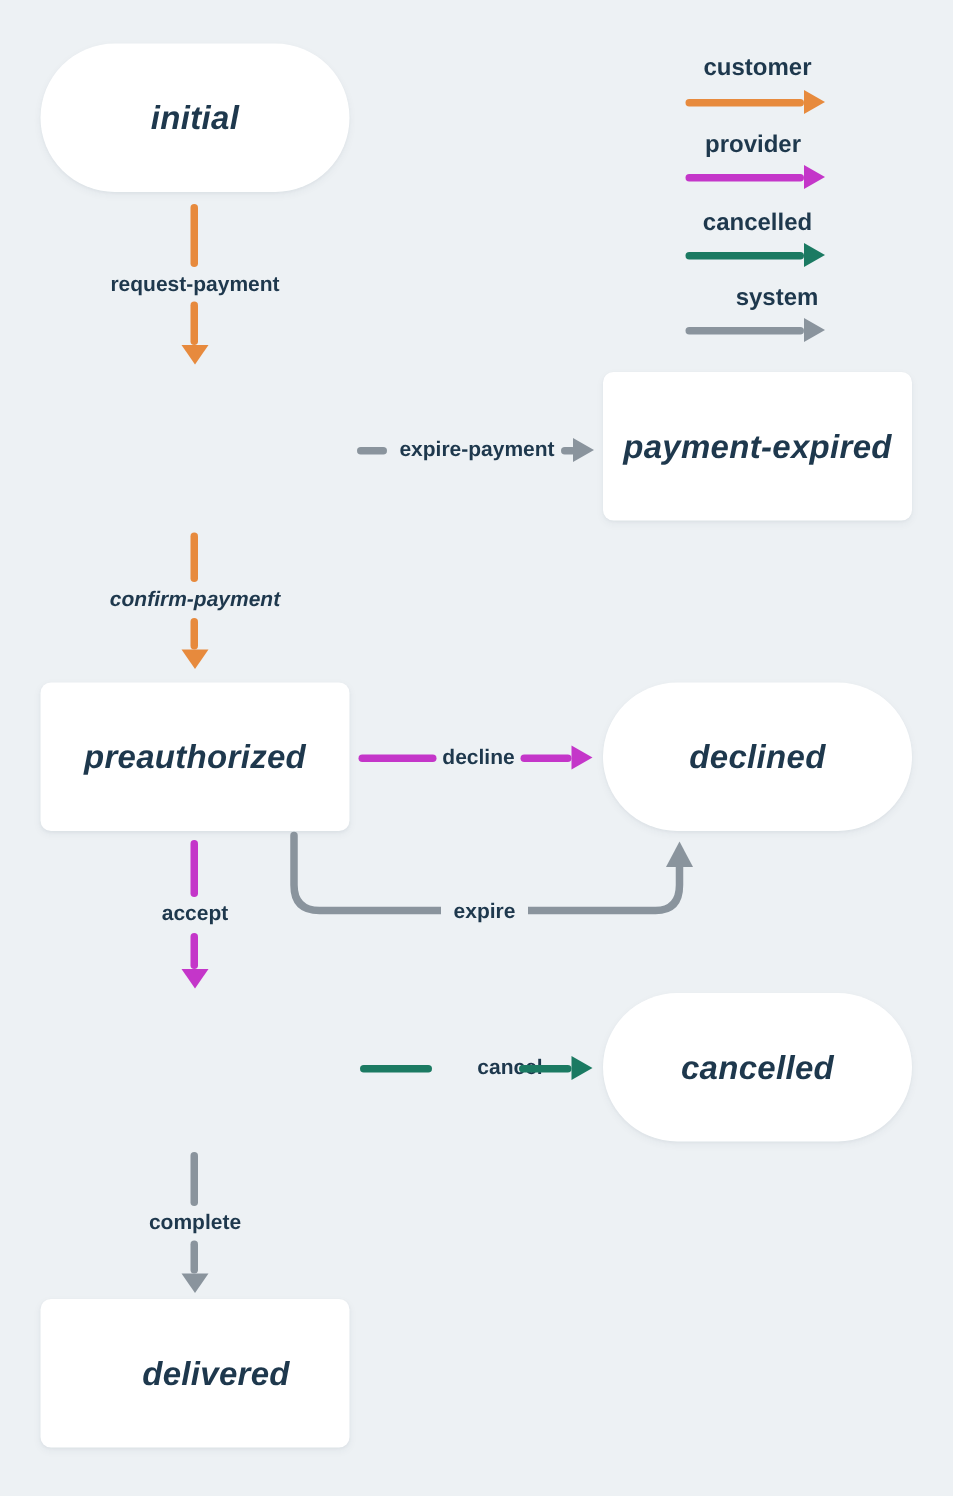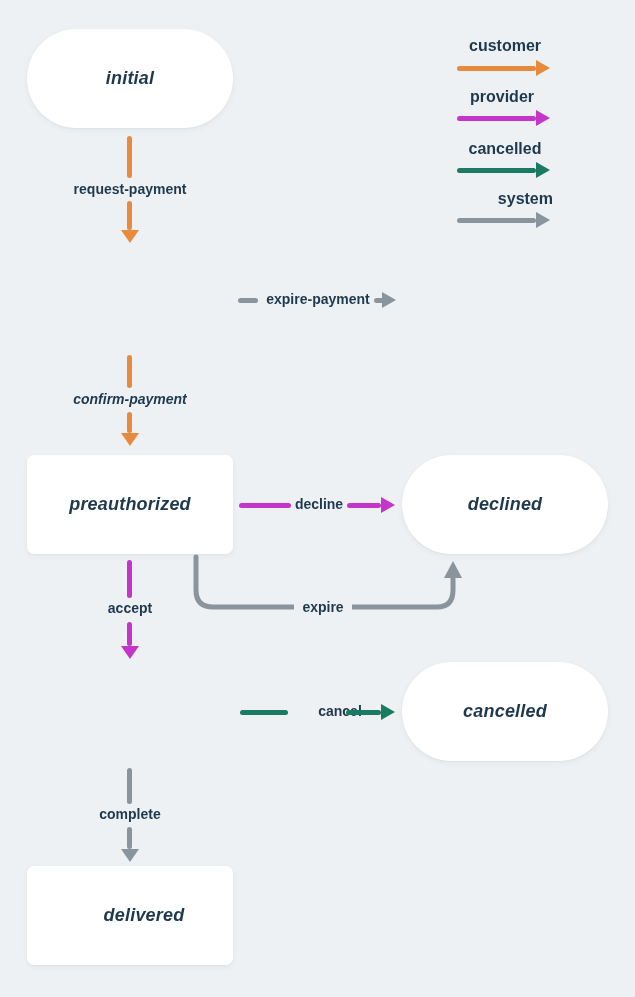--- a/index.html
+++ b/index.html
@@ -17,21 +17,21 @@
   .provider{--c:#C436C9;}
   .operator{--c:#1B7A62;}
   .system{--c:#8A949D;}
 
   
   .st{position:absolute;width:206px;height:99px;background:var(--card);
       display:flex;align-items:center;justify-content:center;
       box-shadow:0 2px 6px rgba(30,58,80,.05),0 1px 2px rgba(30,58,80,.04);}
   .rect{border-radius:7px;}
   .pill{border-radius:50px;}
-  .state-label{font-style:italic;font-weight:600;font-size:18px;color:var(--ink);letter-spacing:.2px;}
+  .state-label{font-style:italic;font-weight:600;font-size:22px;color:var(--ink);letter-spacing:.2px;}
 
   .p-initial{left:27px;top:29px;}
   .p-pending{left:27px;top:248px;}
   .p-pexp{left:402px;top:248px;}
   .p-preauth{left:27px;top:455px;}
   .p-declined{left:402px;top:455px;}
   .p-accepted{left:27px;top:662px;}
   .p-cancelled{left:402px;top:662px;align-items:center;}
   .p-delivered{left:27px;top:866px;padding-left:28px;}
 
@@ -50,20 +50,23 @@
   .curve{position:absolute;left:0;top:0;pointer-events:none;}
   .mask-label{background:var(--bg);}
 </style>
 </head>
 <body>
 
 <div class="canvas">
 
   <div class="st pill p-initial">
     <span class="state-label">initial</span>
+  </div>
+  <div class="st rect p-pexp">
+    <span class="state-label">payment-expired</span>
   </div>
   <div class="st rect p-preauth">
     <span class="state-label">preauthorized</span>
   </div>
   <div class="st pill p-declined">
     <span class="state-label">declined</span>
   </div>
   <div class="st pill p-cancelled">
     <span class="state-label">cancelled</span>
   </div>
@@ -138,19 +141,19 @@
       <div class="tlabel legend-label" style="left:452px;top:87px;width:100px;text-align:center;">provider</div>
       <div class="hline" style="left:457px;top:116px;width:79px;"></div>
       <div class="head-r" style="left:536px;top:110px;"></div>
     </div>
     <div class="operator">
       <div class="tlabel legend-label" style="left:455px;top:139px;width:100px;">cancelled</div>
       <div class="hline" style="left:457px;top:168px;width:79px;"></div>
       <div class="head-r" style="left:536px;top:162px;"></div>
     </div>
     <div class="system">
-      <div class="tlabel legend-label" style="left:453px;top:189px;width:100px;text-align:right;">system</div>
+      <div class="tlabel legend-label" style="left:468px;top:189px;width:100px;">system</div>
       <div class="hline" style="left:457px;top:218px;width:79px;"></div>
       <div class="head-r" style="left:536px;top:212px;"></div>
     </div>
   </div>
 
 </div>
 
 </body></html>

